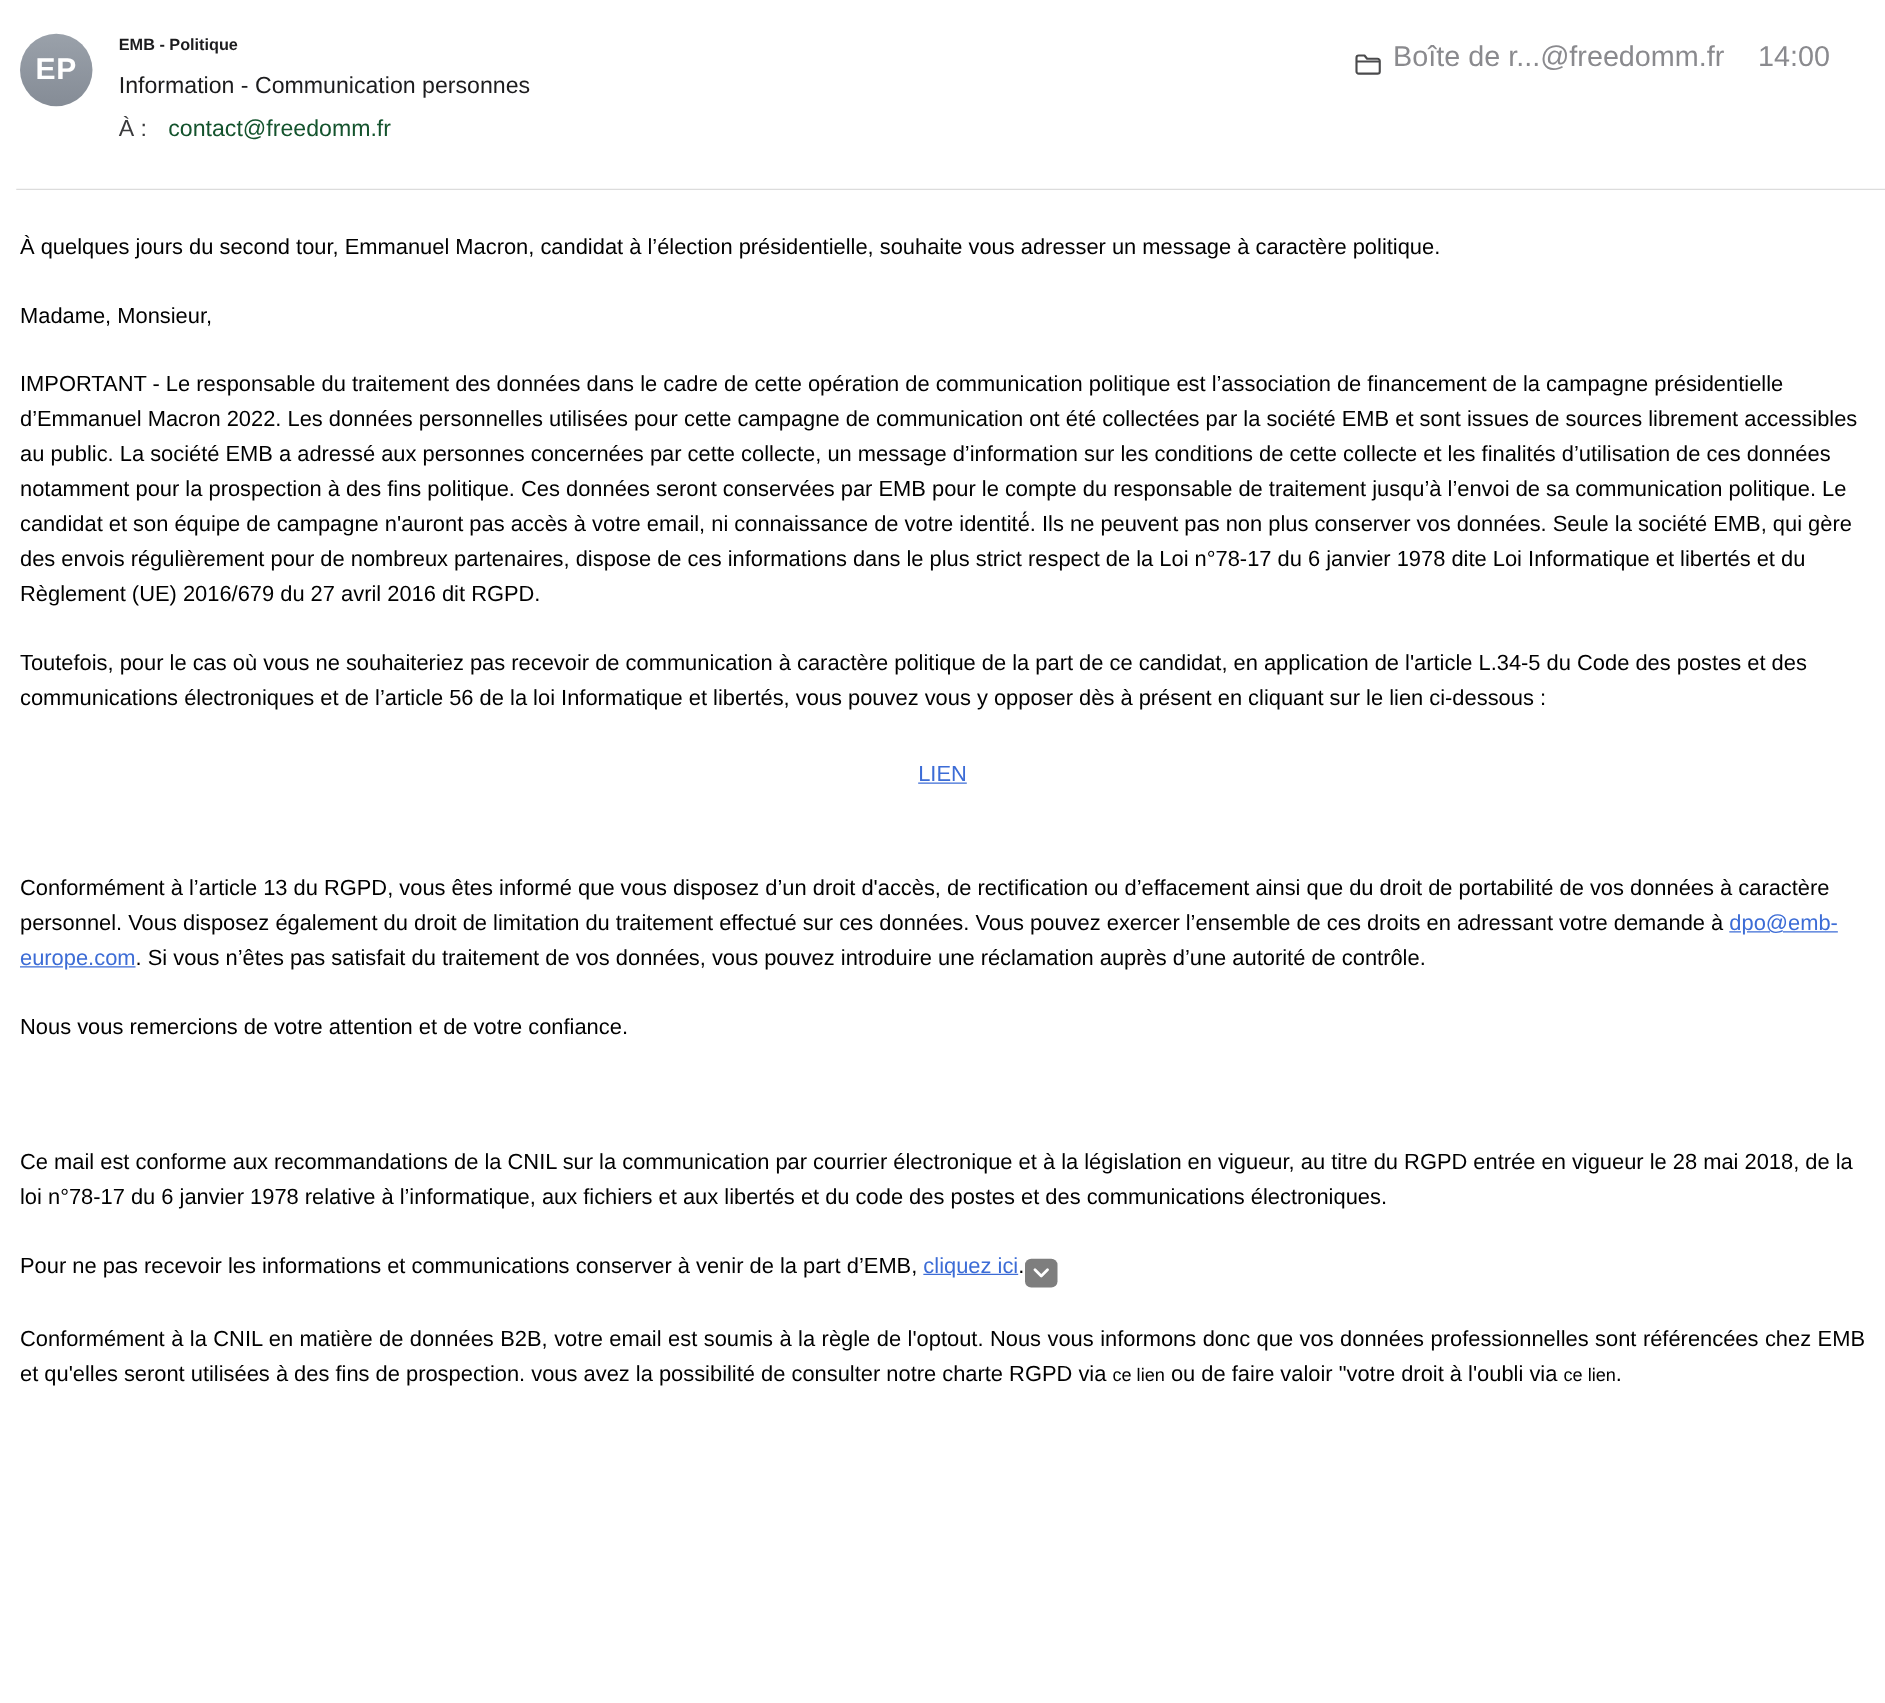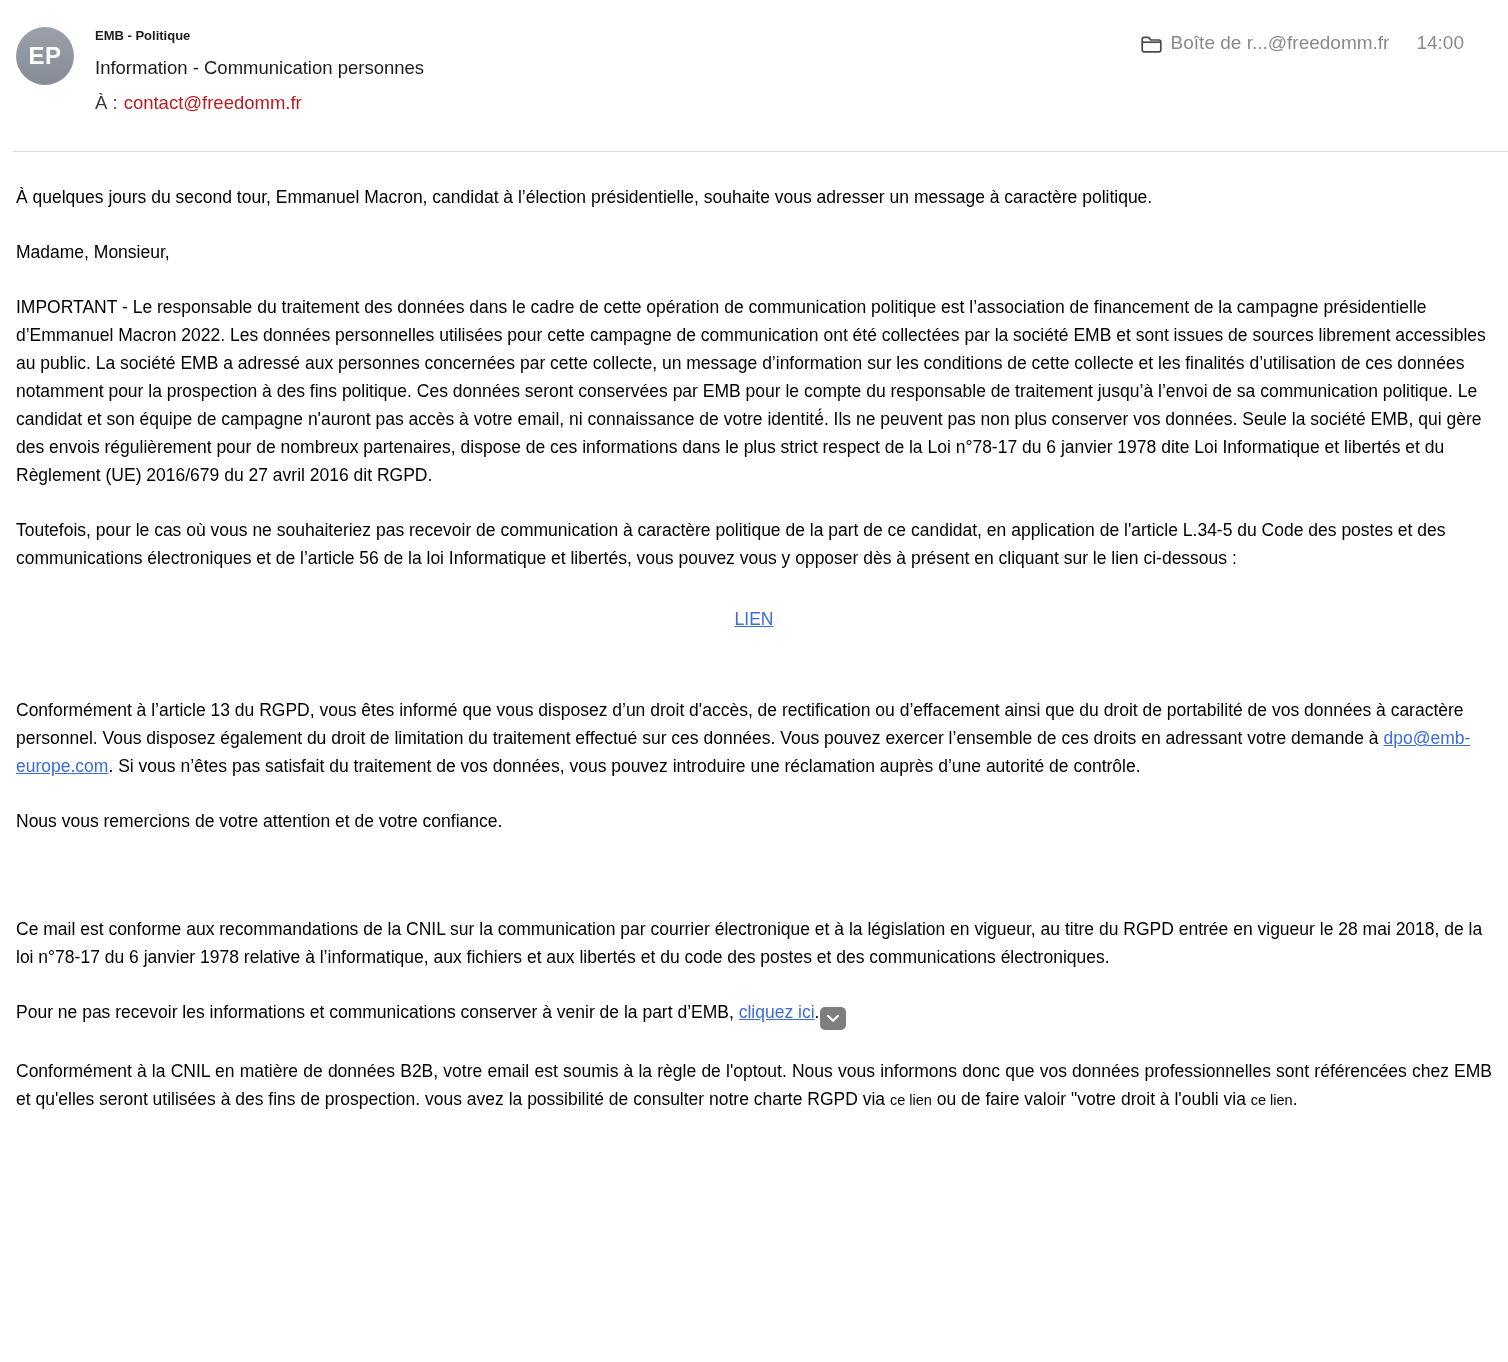--- a/index.html
+++ b/index.html
@@ -21,25 +21,25 @@
     background: linear-gradient(180deg, #9aa1aa 0%, #858c96 100%);
     color: #fff; font-weight: 700; font-size: 24px;
     display: flex; align-items: center; justify-content: center;
     flex: 0 0 auto; margin-top: 3px; letter-spacing: 0.5px;
   }
   .header-main { margin-left: 21px; flex: 1 1 auto; min-width: 0; }
   .sender { font-size: 13px; font-weight: 700; color: #1c1c1e; line-height: 1.25; margin-top: 4px; }
   .subject { font-size: 18.5px; color: #1c1c1e; margin-top: 13px; }
   .to-line { font-size: 18.5px; margin-top: 13px; }
   .to-label { color: #3a3a3c; }
-  .to-email { color: #b91c1c; margin-left: 6px; }
+  .to-email { color: #14532d; margin-left: 17px; }
 
   .header-meta {
-    display: flex; align-items: center;
-    color: #8a8a8e; font-size: 19px; margin-top: 8px;
+    display: flex; align-items: flex-end;
+    color: #8a8a8e; font-size: 23px; margin-top: 8px;
     flex: 0 0 auto; white-space: nowrap;
   }
   .folder-icon { display: inline-flex; margin-right: 9px; position: relative; top: 1px; }
   .time { margin-left: 27px; }
 
   .divider { border-top: 1.5px solid #dcdcdc; margin: 37px 0 0 13px; }
 
   
   .email-body {
     padding: 31px 16px 0 16px;

